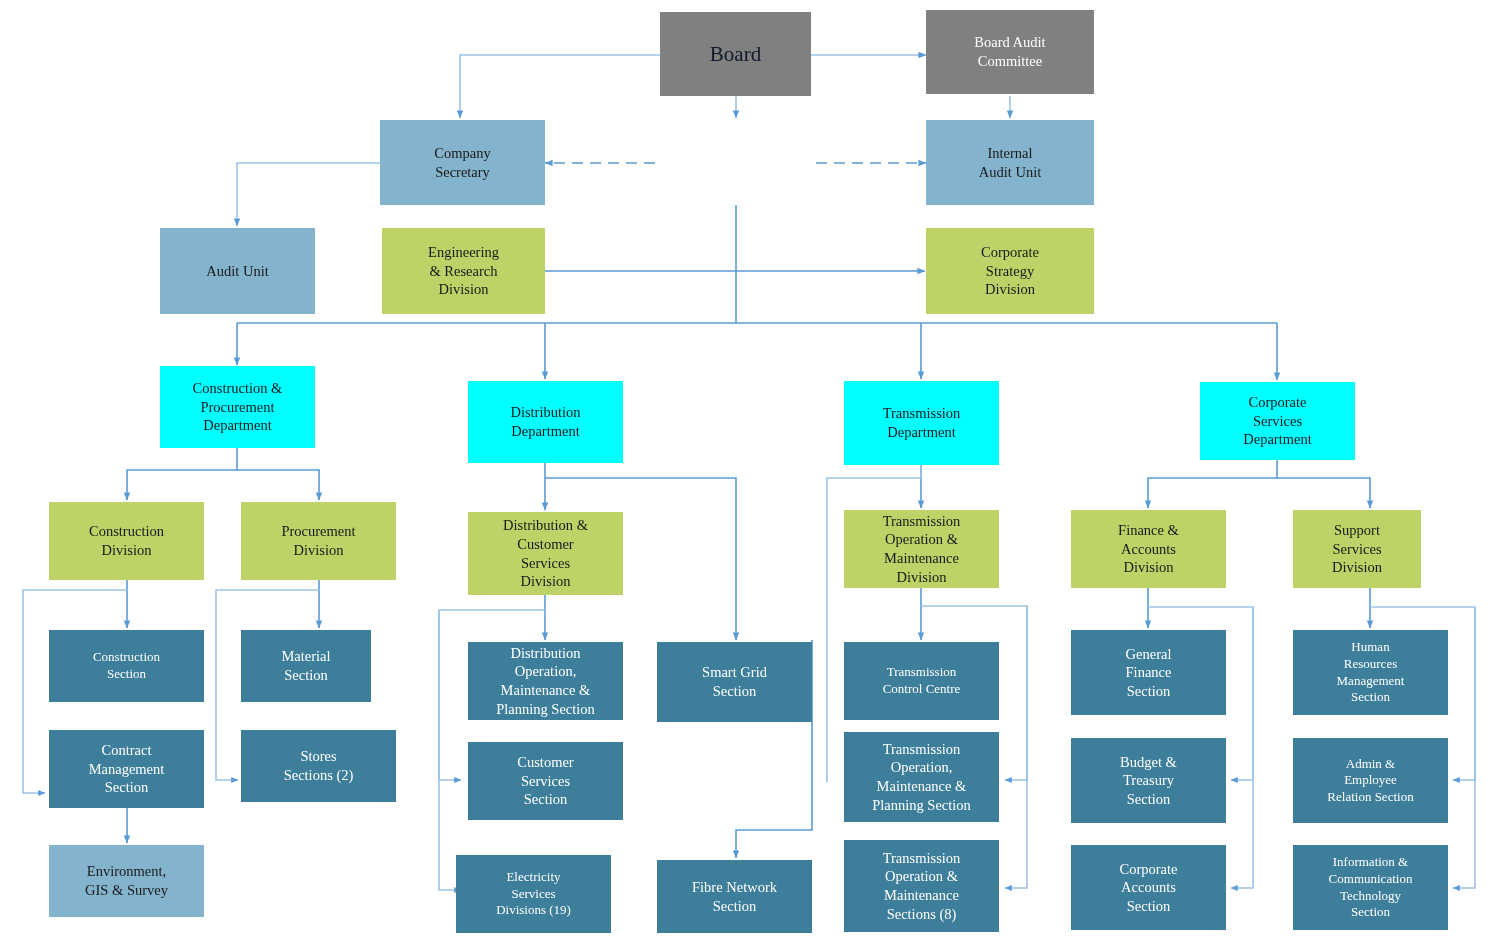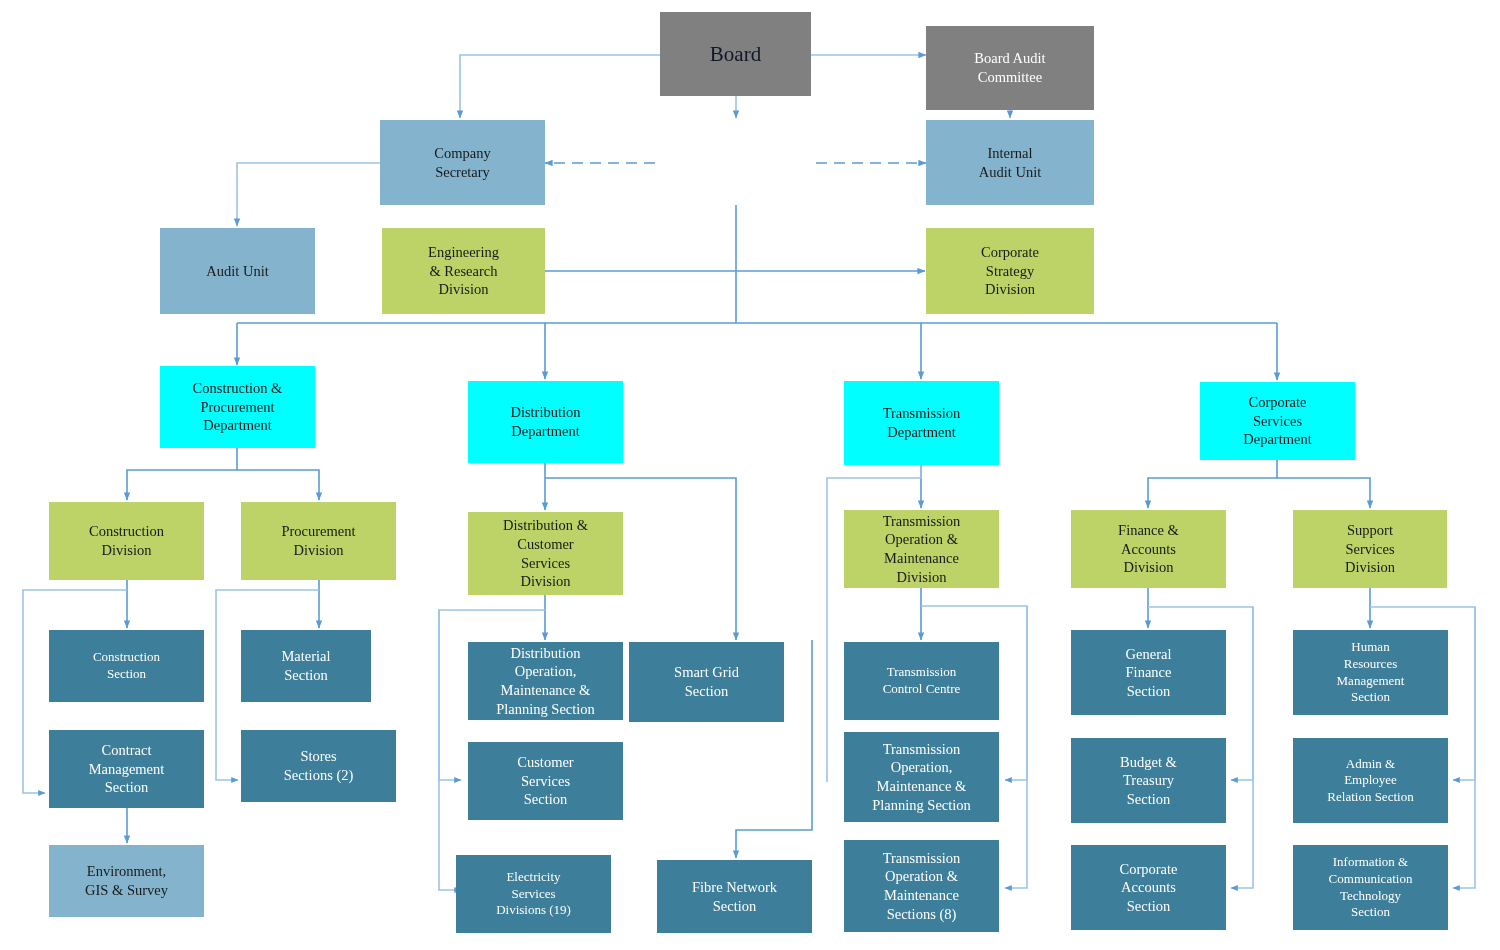--- a/index.html
+++ b/index.html
@@ -109,21 +109,21 @@
 
       <path d="M1370,588 V628" marker-end="url(#ah)" stroke="#5b9bd5"></path>
       <path d="M1370,607 H1475 V780 H1453" marker-end="url(#ahs)"></path>
       <path d="M1475,607 V888 H1453" marker-end="url(#ahs)"></path>
     </g>
   </svg>
 
   <div class="node t-board" style="left:660px;top:12px;width:151px;height:84px;">
     <span>Board</span>
   </div>
-  <div class="node t-bac" style="left:926px;top:26px;width:168px;height:84px;">
+  <div class="node t-bac" style="left:926px;top:10px;width:168px;height:84px;">
     <span>Board Audit<br>Committee</span>
   </div>
 
   <div class="node t-lblue" style="left:380px;top:120px;width:165px;height:85px;">
     <span>Company<br>Secretary</span>
   </div>
   <div class="node t-lblue" style="left:926px;top:120px;width:168px;height:85px;">
     <span>Internal<br>Audit Unit</span>
   </div>
 
@@ -158,21 +158,21 @@
   </div>
   <div class="node t-green" style="left:468px;top:512px;width:155px;height:83px;">
     <span>Distribution &amp;<br>Customer<br>Services<br>Division</span>
   </div>
   <div class="node t-green" style="left:844px;top:510px;width:155px;height:78px;">
     <span>Transmission<br>Operation &amp;<br>Maintenance<br>Division</span>
   </div>
   <div class="node t-green" style="left:1071px;top:510px;width:155px;height:78px;">
     <span>Finance &amp;<br>Accounts<br>Division</span>
   </div>
-  <div class="node t-green" style="left:1293px;top:510px;width:154px;height:78px;">
+  <div class="node t-green" style="left:1293px;top:510px;width:128px;height:78px;">
     <span>Support<br>Services<br>Division</span>
   </div>
 
   <div class="node t-teal" style="left:49px;top:630px;width:155px;height:72px;">
     <span>Construction<br>Section</span>
   </div>
   <div class="node t-teal-lg" style="left:49px;top:730px;width:155px;height:78px;">
     <span>Contract<br>Management<br>Section</span>
   </div>
   <div class="node t-lblue" style="left:49px;top:845px;width:155px;height:72px;">
@@ -187,21 +187,21 @@
 
   <div class="node t-teal-lg" style="left:468px;top:642px;width:155px;height:78px;">
     <span>Distribution<br>Operation,<br>Maintenance &amp;<br>Planning Section</span>
   </div>
   <div class="node t-teal-lg" style="left:468px;top:742px;width:155px;height:78px;">
     <span>Customer<br>Services<br>Section</span>
   </div>
   <div class="node t-teal" style="left:456px;top:855px;width:155px;height:78px;">
     <span>Electricity<br>Services<br>Divisions (19)</span>
   </div>
-  <div class="node t-teal-lg" style="left:629px;top:642px;width:155px;height:80px;">
+  <div class="node t-teal-lg" style="left:657px;top:642px;width:155px;height:80px;">
     <span>Smart Grid<br>Section</span>
   </div>
   <div class="node t-teal-lg" style="left:657px;top:860px;width:155px;height:73px;">
     <span>Fibre Network<br>Section</span>
   </div>
 
   <div class="node t-teal" style="left:844px;top:642px;width:155px;height:78px;">
     <span>Transmission<br>Control Centre</span>
   </div>
   <div class="node t-teal-lg" style="left:844px;top:732px;width:155px;height:90px;">

